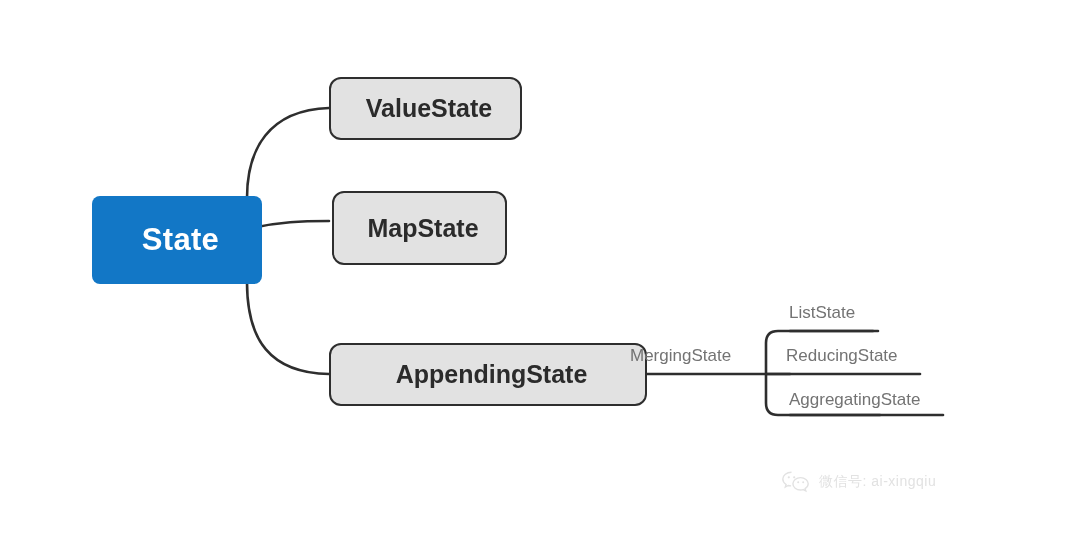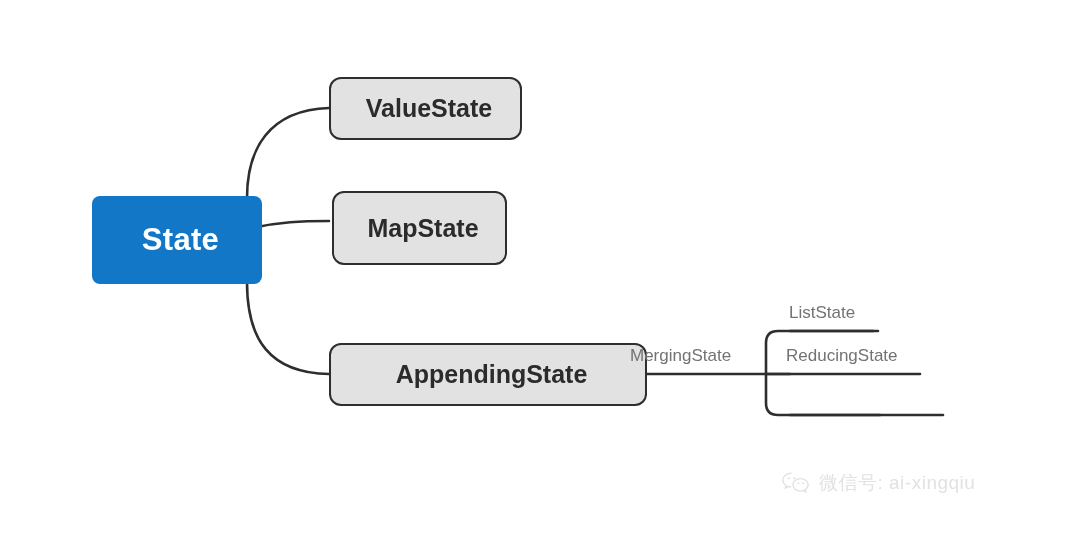--- a/index.html
+++ b/index.html
@@ -106,21 +106,21 @@
 
   
   .watermark {
     position: absolute;
     left: 781px;
     top: 470px;
     display: flex;
     align-items: center;
     gap: 8px;
     color: #e0e0e0;
-    font-size: 19px;
+    font-size: 14px;
     white-space: nowrap;
     z-index: 2;
     user-select: none;
   }
   .watermark .wm-text {
     color: #e2e2e2;
     letter-spacing: 0.5px;
   }
   .watermark svg { display: block; }
 </style>
@@ -163,20 +163,21 @@
   </div>
 
   <div class="node node-box node-appending">
     <span>AppendingState</span>
   </div>
 
   <div class="label label-merging">MergingState</div>
 
   <div class="label label-list">ListState</div>
   <div class="label label-reducing">ReducingState</div>
+  <div class="label label-aggregating">AggregatingState</div>
 
   <div class="watermark">
     <span>
       <svg width="30" height="24" viewBox="0 0 30 24" xmlns="http://www.w3.org/2000/svg">
         <g fill="none" stroke="#e2e2e2" stroke-width="1.4">
           <path d="M10.5 2.2C5.6 2.2 1.8 5.3 1.8 9.1c0 2.2 1.3 4.1 3.3 5.4l-.8 2.5 2.9-1.5c.9.3 1.9.4 2.9.4"></path>
           <path d="M19.6 7.6c-4.3 0-7.7 2.8-7.7 6.2s3.4 6.2 7.7 6.2c.9 0 1.8-.1 2.6-.4l2.6 1.3-.7-2.2c1.8-1.1 3.1-2.9 3.1-4.9 0-3.4-3.4-6.2-7.6-6.2z"></path>
         </g>
         <g fill="#e2e2e2">
           <circle cx="7.8" cy="7.3" r="1.1"></circle>

